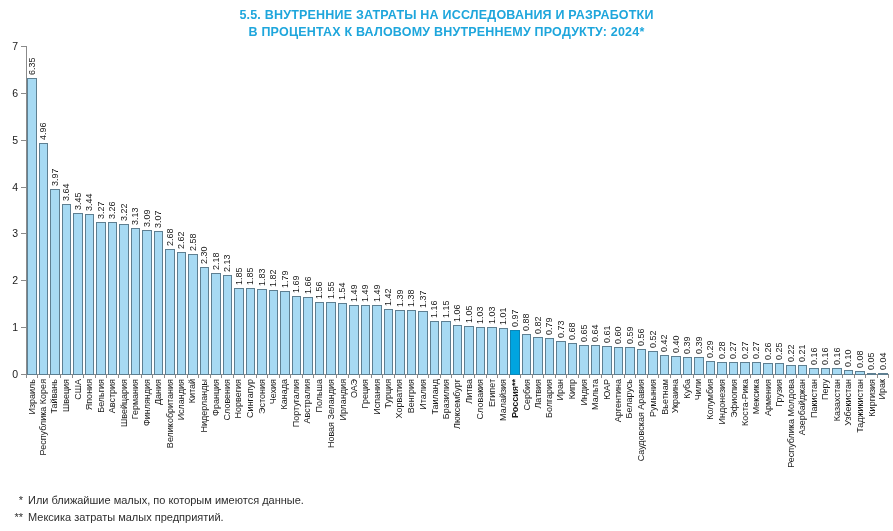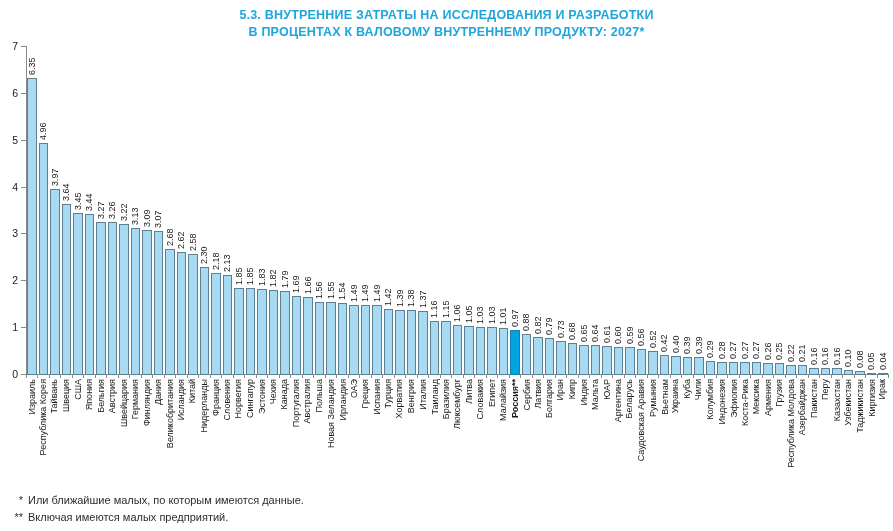--- a/index.html
+++ b/index.html
@@ -44,22 +44,22 @@
   .footnotes { margin:9px 0 0 8px; font-size:11px; color:#2d2d2d; }
   .footnote-row { display:flex; line-height:17px; }
   .fn-marker { width:20px; text-align:right; padding-right:5px; flex:none; }
 </style>
 </head>
 <body>
 
 <div class="page">
 
   <div class="title-block">
-    <div class="title-line">5.3. ВНУТРЕННИЕ ЗАТРАТЫ НА ИССЛЕДОВАНИЯ И РАЗРАБОТКИ</div>
-    <div class="title-line">В ПРОЦЕНТАХ К ВАЛОВОМУ ВНУТРЕННЕМУ ПРОДУКТУ: 2027*</div>
+    <div class="title-line">5.5. ВНУТРЕННИЕ ЗАТРАТЫ НА ИССЛЕДОВАНИЯ И РАЗРАБОТКИ</div>
+    <div class="title-line">В ПРОЦЕНТАХ К ВАЛОВОМУ ВНУТРЕННЕМУ ПРОДУКТУ: 2024*</div>
   </div>
 
   <div class="chart">
     <div class="y-axis">
         <div class="ytick" style="top: 328px;">0</div>
         <div class="ymark" style="top: 328px;"></div>
         <div class="ytick" style="top: 281.143px;">1</div>
         <div class="ymark" style="top: 281.143px;"></div>
         <div class="ytick" style="top: 234.286px;">2</div>
         <div class="ymark" style="top: 234.286px;"></div>
@@ -531,17 +531,17 @@
       </div>
   </div>
 
   <div class="footnotes">
     <div class="footnote-row">
       <span class="fn-marker">*</span>
       <span class="fn-text">Или ближайшие малых, по которым имеются данные.</span>
     </div>
     <div class="footnote-row">
       <span class="fn-marker">**</span>
-      <span class="fn-text">Включая имеются малых предприятий.</span>
+      <span class="fn-text">Мексика затраты малых предприятий.</span>
     </div>
   </div>
 
 </div>
 
 </body></html>

